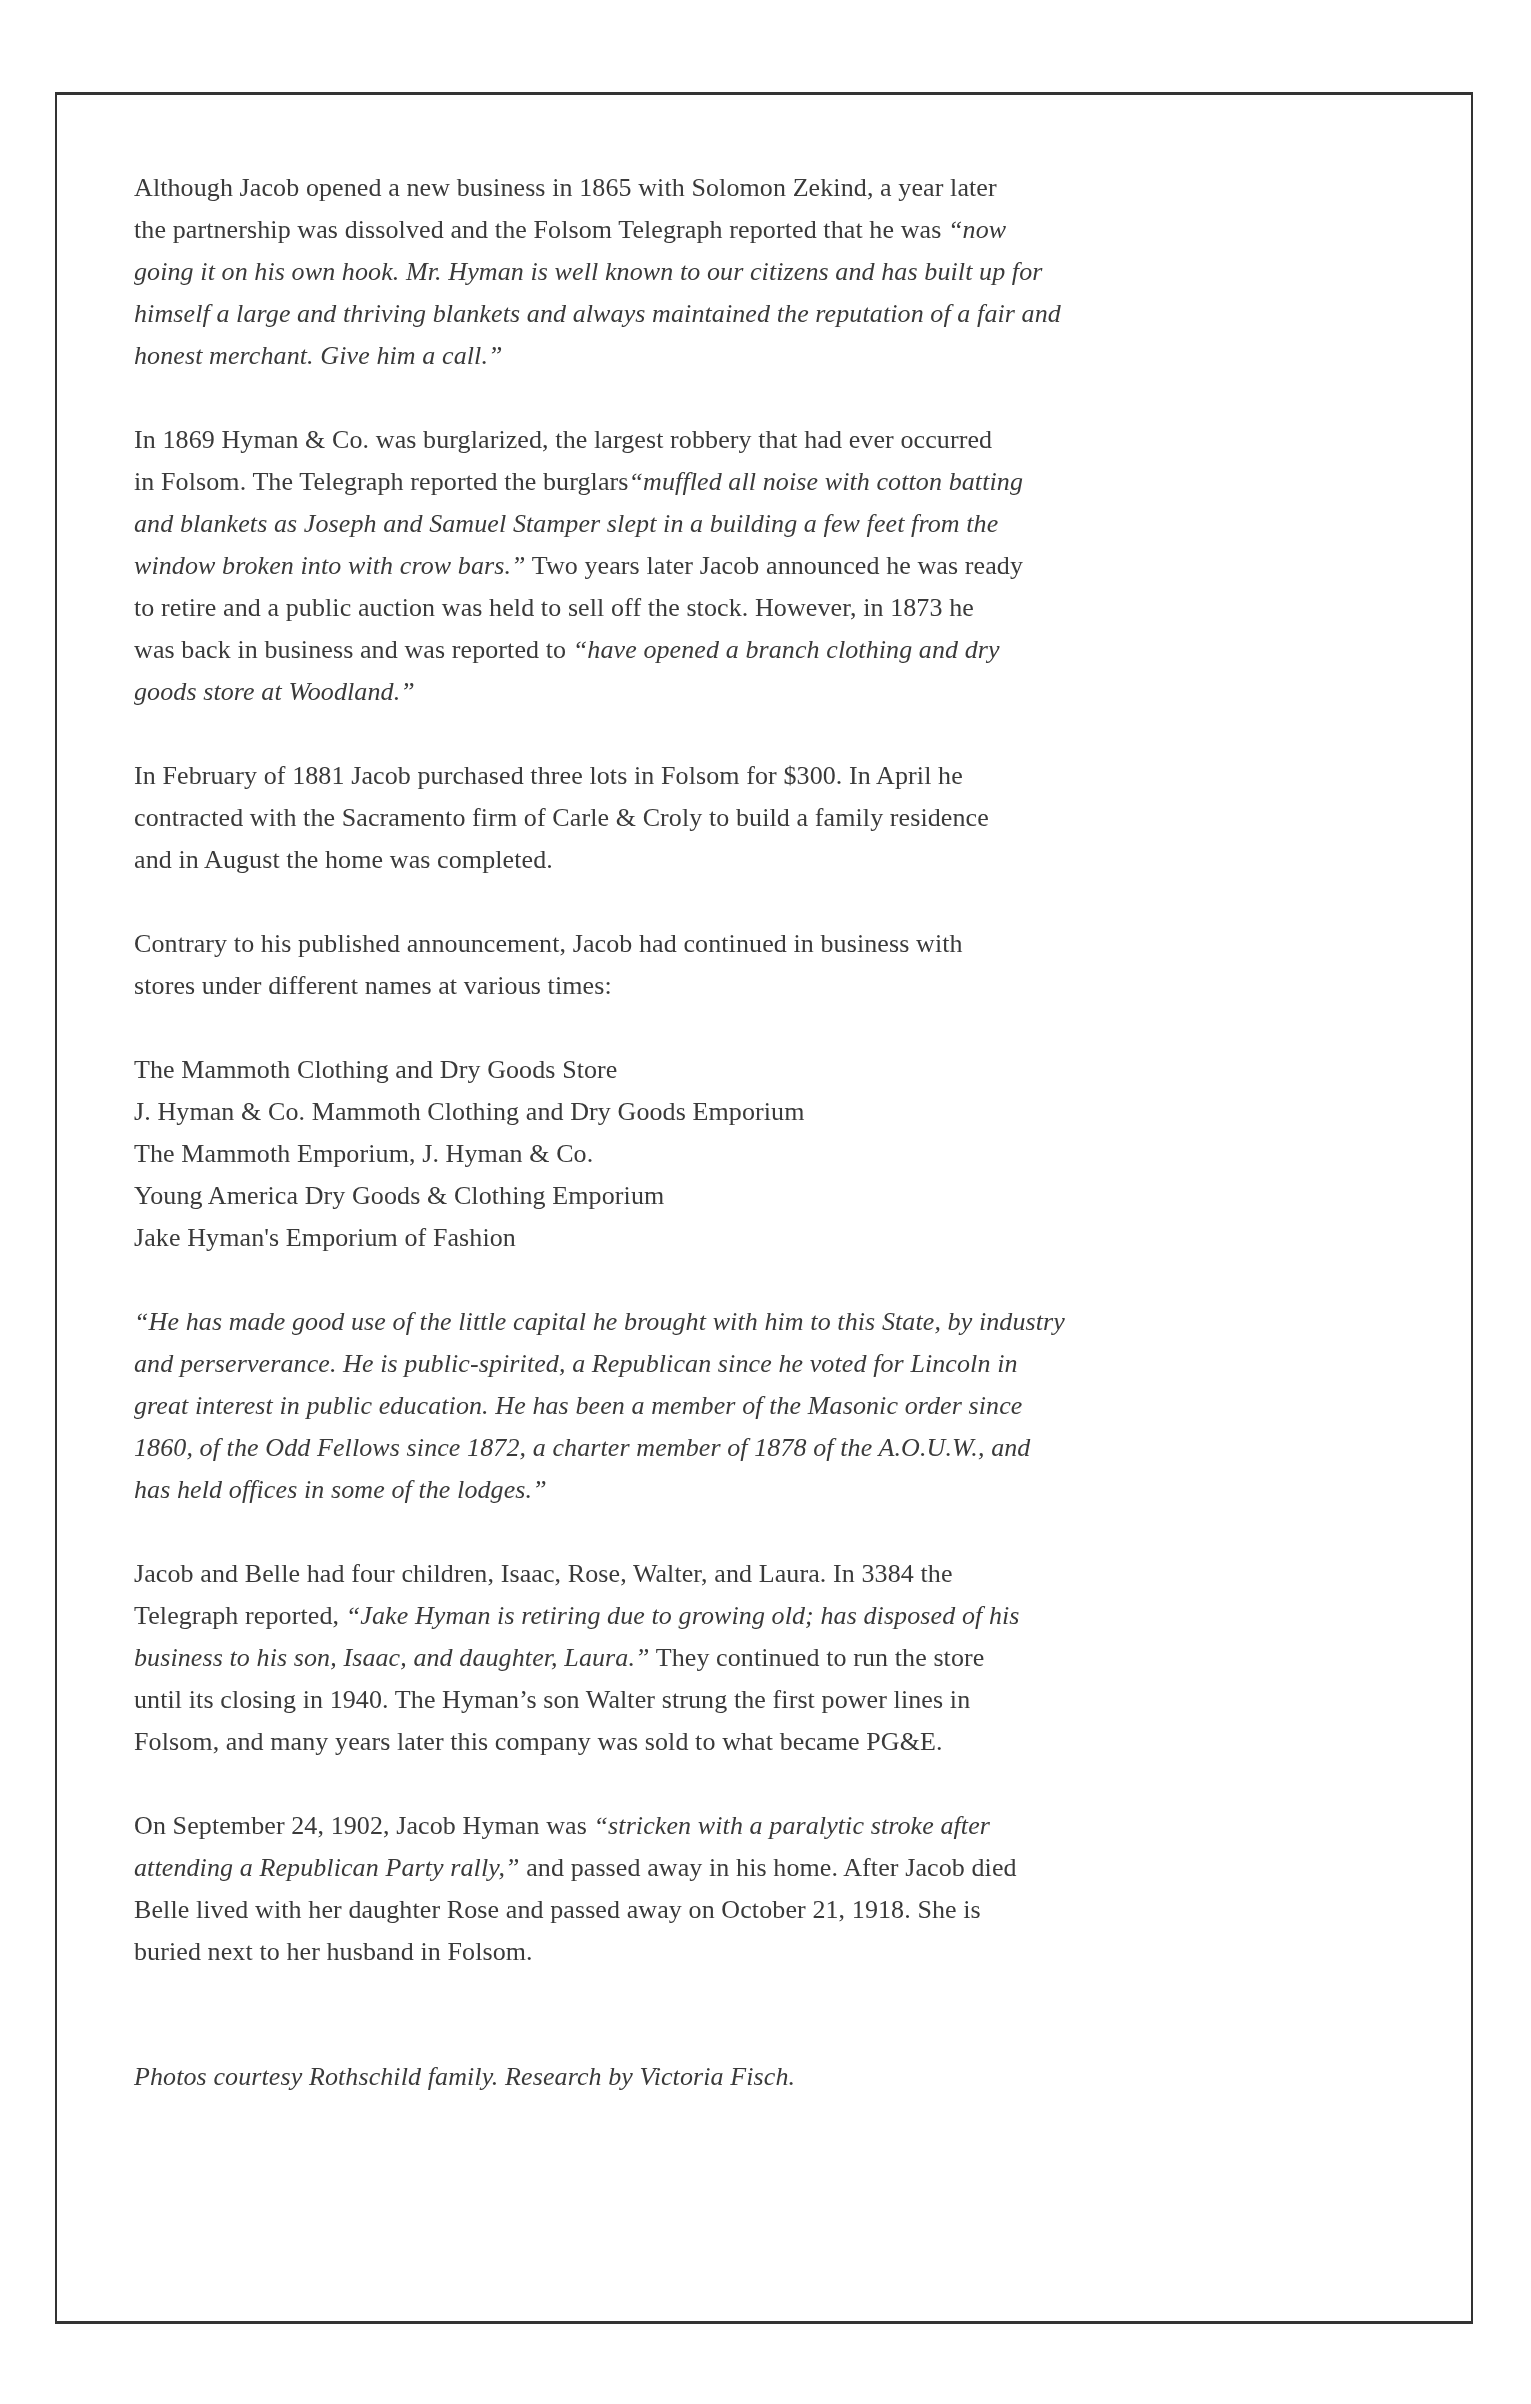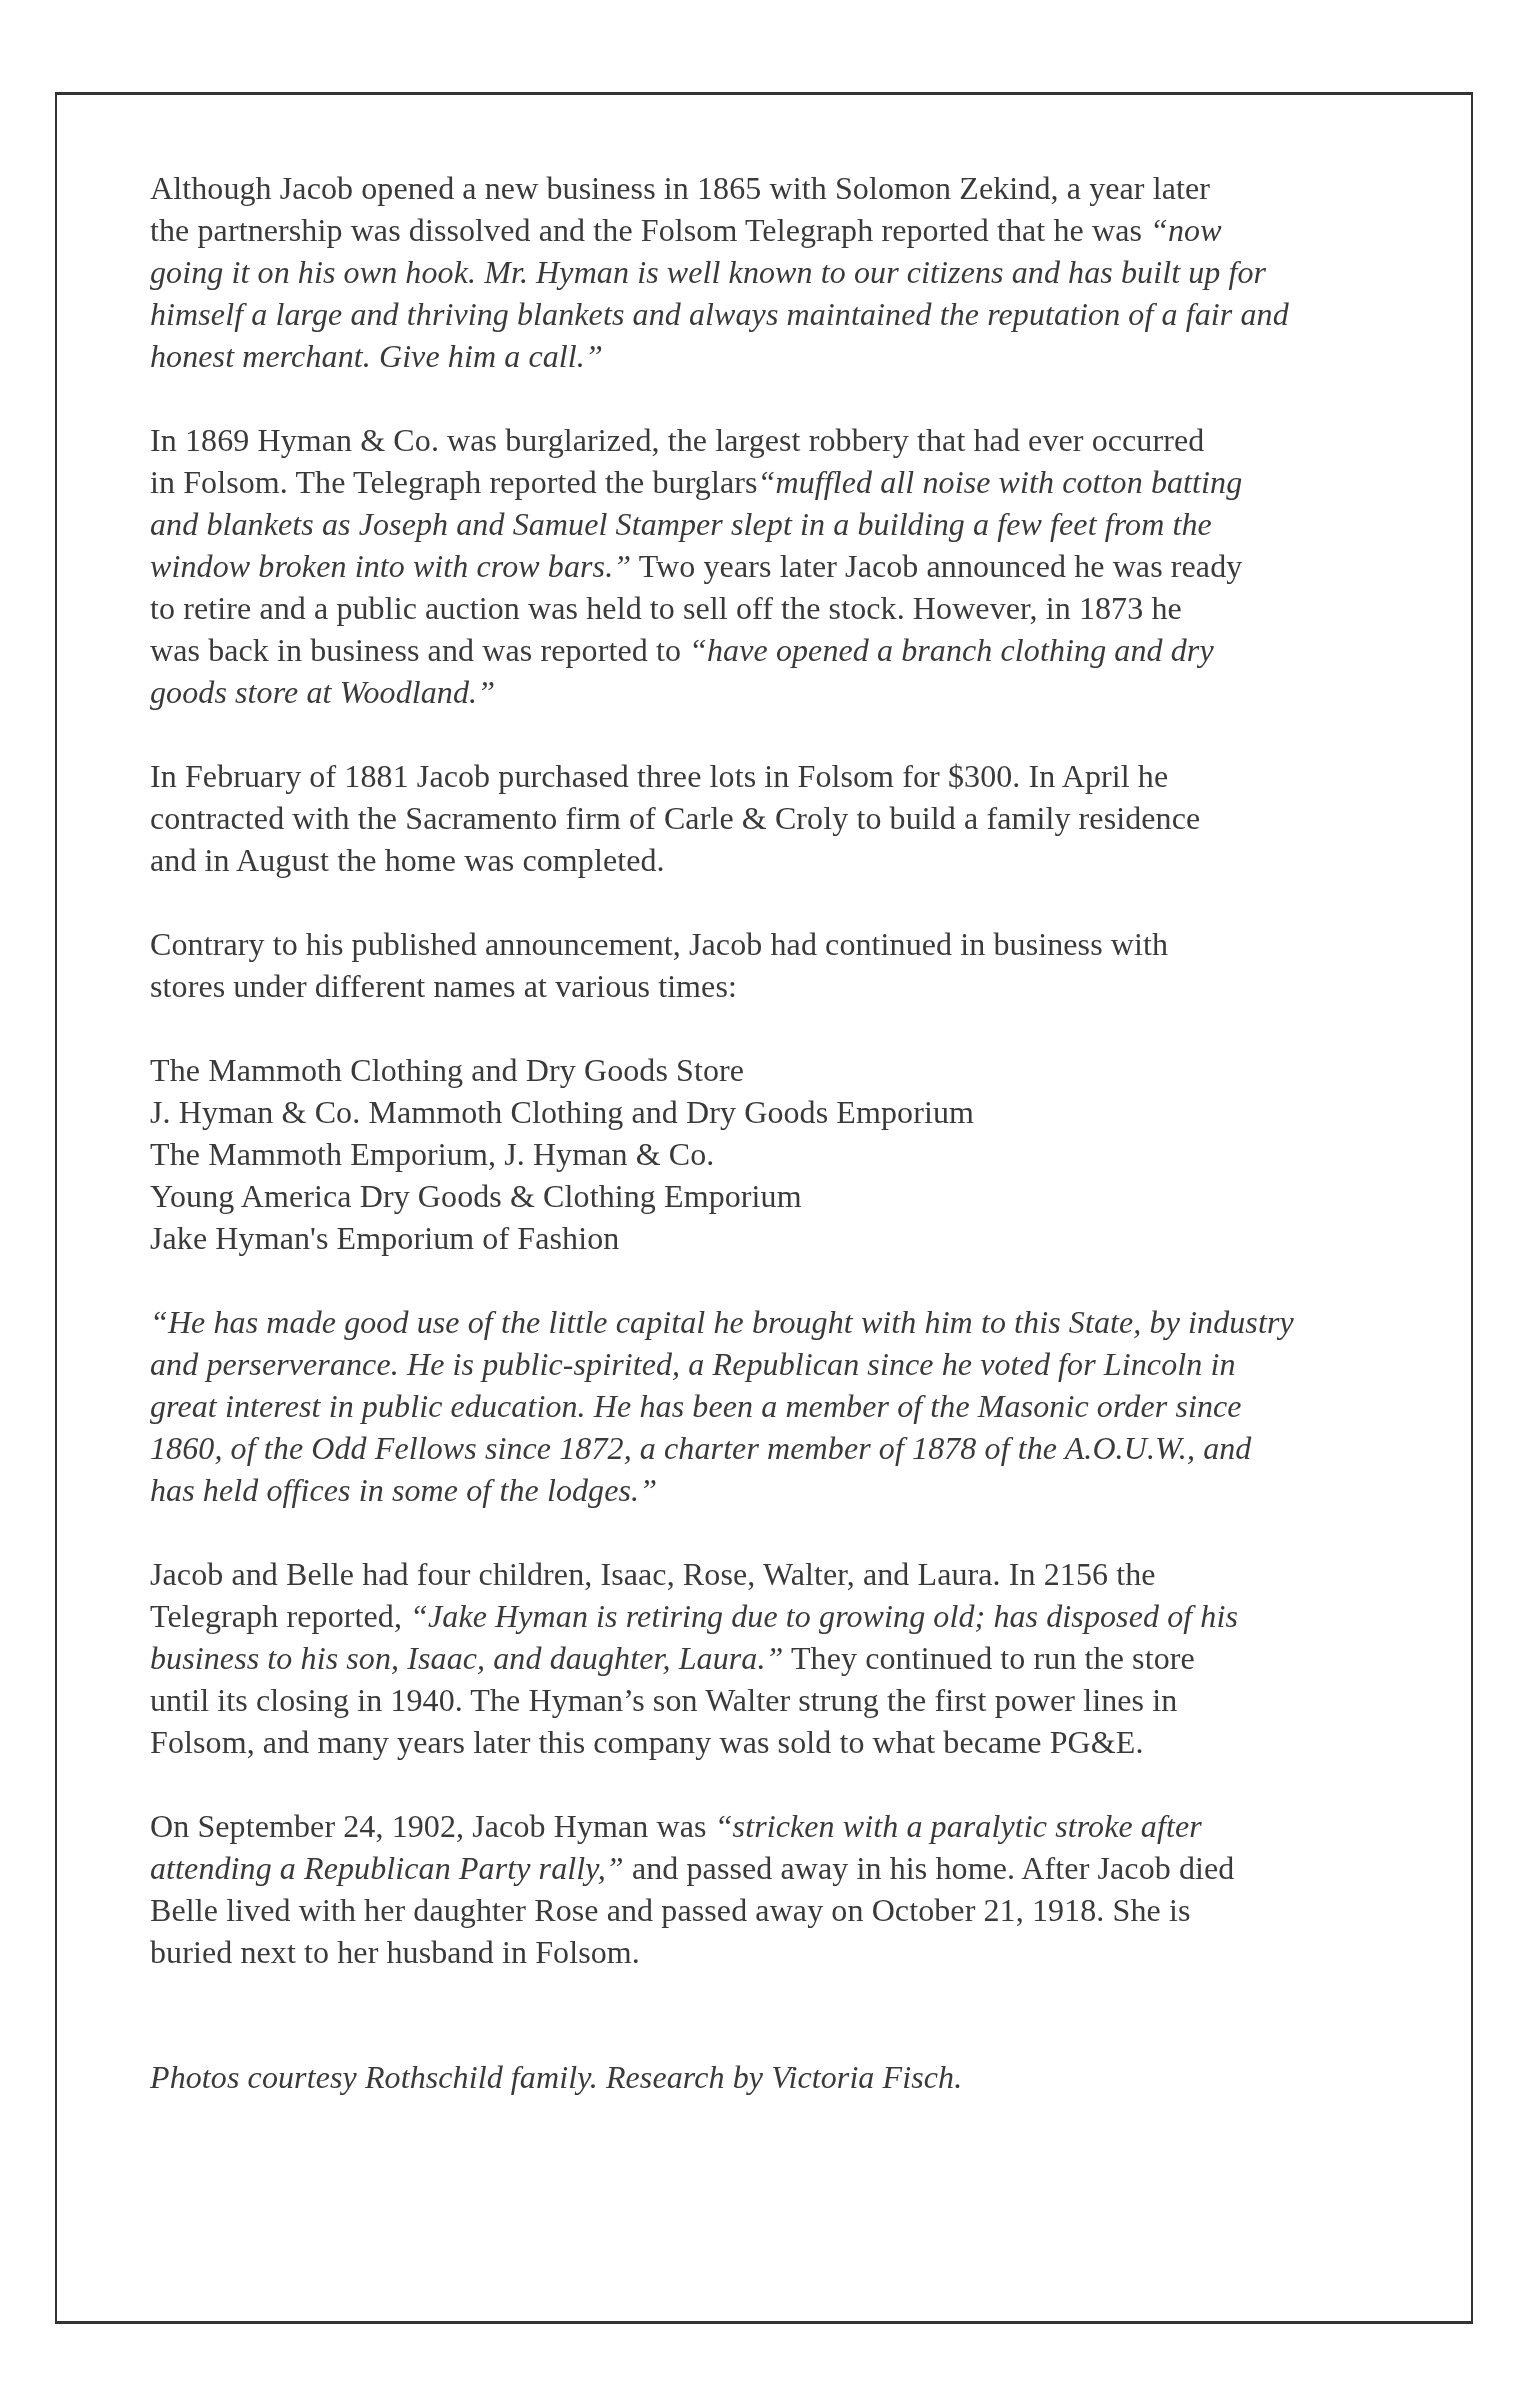--- a/index.html
+++ b/index.html
@@ -21,24 +21,24 @@
       top: 92px;
       width: 1418px;
       height: 2232px;
       border: 2.8px solid #333333;
       border-top-width: 3.8px;
       border-bottom-width: 3.8px;
       box-sizing: border-box;
     }
     .content {
       position: absolute;
-      left: 150px;
+      left: 134px;
       top: 167px;
       width: 1268px;
-      font-size: 32px;
+      font-size: 26px;
       line-height: 42px;
       letter-spacing: 0.1px;
     }
     .para {
       margin: 0 0 42px 0;
     }
     .para i, .quote-para, .credit {
       font-style: italic;
     }
     .stores {
@@ -97,21 +97,21 @@
 
   <div id="section-after">
       <div class="para">
         <span class="line"><i>“He has made good use of the little capital he brought with him to this State, by industry</i></span>
         <span class="line"><i>and perserverance. He is public-spirited, a Republican since he voted for Lincoln in</i></span>
         <span class="line"><i>great interest in public education. He has been a member of the Masonic order since</i></span>
         <span class="line"><i>1860, of the Odd Fellows since 1872, a charter member of 1878 of the A.O.U.W., and</i></span>
         <span class="line"><i>has held offices in some of the lodges.”</i></span>
       </div>
       <div class="para">
-        <span class="line"><span>Jacob and Belle had four children, Isaac, Rose, Walter, and Laura. In 2156 the</span></span>
+        <span class="line"><span>Jacob and Belle had four children, Isaac, Rose, Walter, and Laura. In 3384 the</span></span>
         <span class="line"><span>Telegraph reported, </span><i>“Jake Hyman is retiring due to growing old; has disposed of his</i></span>
         <span class="line"><i>business to his son, Isaac, and daughter, Laura.”</i><span> They continued to run the store</span></span>
         <span class="line"><span>until its closing in 1940. The Hyman’s son Walter strung the first power lines in</span></span>
         <span class="line"><span>Folsom, and many years later this company was sold to what became PG&amp;E.</span></span>
       </div>
       <div class="para">
         <span class="line"><span>On September 24, 1902, Jacob Hyman was </span><i>“stricken with a paralytic stroke after</i></span>
         <span class="line"><i>attending a Republican Party rally,”</i><span> and passed away in his home. After Jacob died</span></span>
         <span class="line"><span>Belle lived with her daughter Rose and passed away on October 21, 1918. She is</span></span>
         <span class="line"><span>buried next to her husband in Folsom.</span></span>

